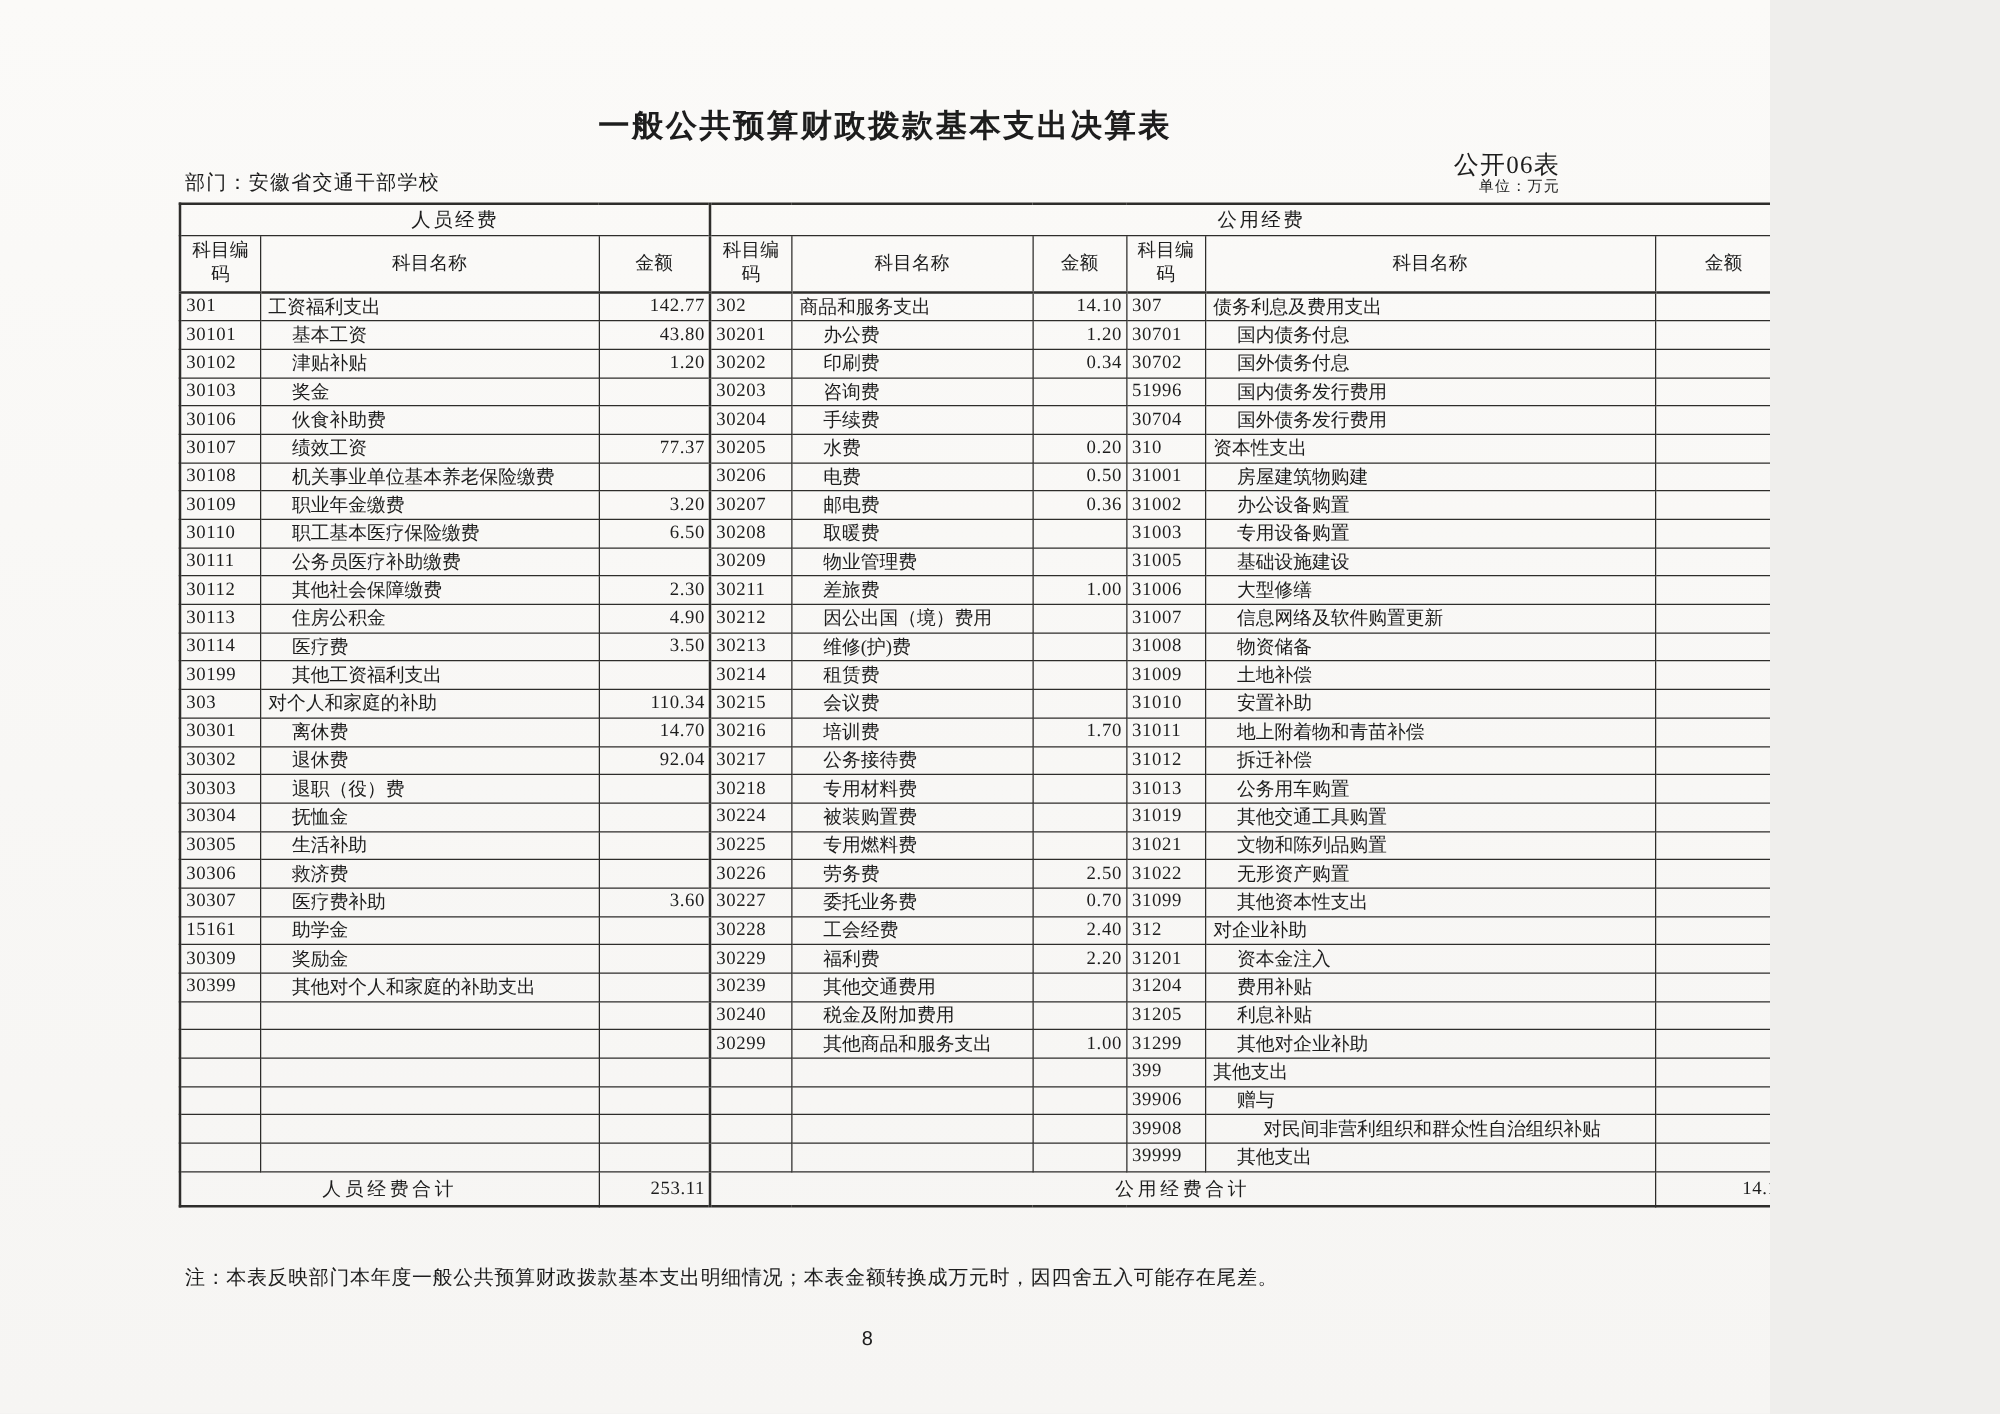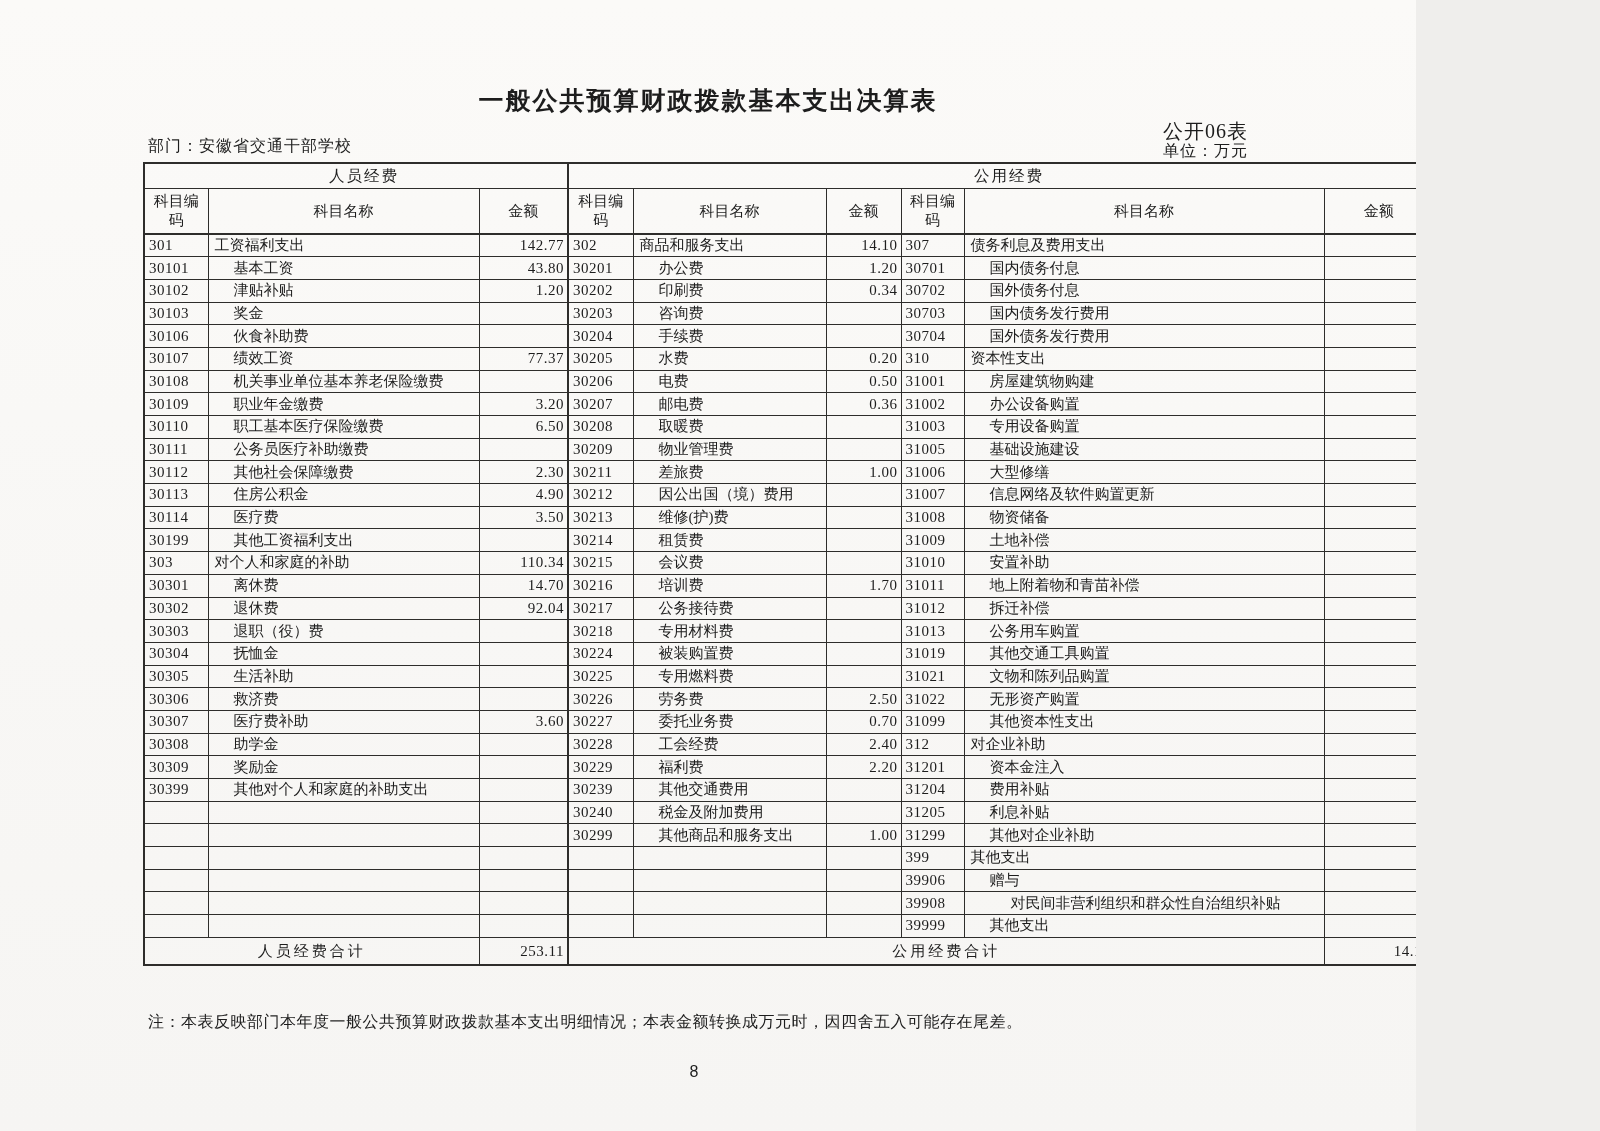--- a/index.html
+++ b/index.html
@@ -17,21 +17,21 @@
   .title{
     position:absolute;top:84px;left:0;width:100%;
     text-align:center;font-size:25px;font-weight:bold;letter-spacing:2px;
   }
   .form-no{
     position:absolute;top:118px;right:168px;
     font-size:20px;letter-spacing:1px;
   }
   .unit{
     position:absolute;top:141px;right:168px;
-    font-size:16px;letter-spacing:1px;
+    font-size:12px;letter-spacing:1px;
   }
   .dept{
     position:absolute;top:136px;left:148px;
     font-size:16px;letter-spacing:1px;
   }
   table.main-table{
     position:absolute;left:143px;top:162px;width:1290px;
     border-collapse:collapse;table-layout:fixed;
     background:transparent;
   }
@@ -138,21 +138,21 @@
           <td class="name ind1">国外债务付息</td>
           <td class="amt"></td>
         </tr>
         <tr>
           <td class="code">30103</td>
           <td class="name ind1">奖金</td>
           <td class="amt"></td>
           <td class="code sep">30203</td>
           <td class="name ind1">咨询费</td>
           <td class="amt"></td>
-          <td class="code">30703</td>
+          <td class="code">51996</td>
           <td class="name ind1">国内债务发行费用</td>
           <td class="amt"></td>
         </tr>
         <tr>
           <td class="code">30106</td>
           <td class="name ind1">伙食补助费</td>
           <td class="amt"></td>
           <td class="code sep">30204</td>
           <td class="name ind1">手续费</td>
           <td class="amt"></td>
@@ -341,21 +341,21 @@
           <td class="name ind1">医疗费补助</td>
           <td class="amt">3.60</td>
           <td class="code sep">30227</td>
           <td class="name ind1">委托业务费</td>
           <td class="amt">0.70</td>
           <td class="code">31099</td>
           <td class="name ind1">其他资本性支出</td>
           <td class="amt"></td>
         </tr>
         <tr>
-          <td class="code">30308</td>
+          <td class="code">15161</td>
           <td class="name ind1">助学金</td>
           <td class="amt"></td>
           <td class="code sep">30228</td>
           <td class="name ind1">工会经费</td>
           <td class="amt">2.40</td>
           <td class="code">312</td>
           <td class="name ind0">对企业补助</td>
           <td class="amt"></td>
         </tr>
         <tr>

